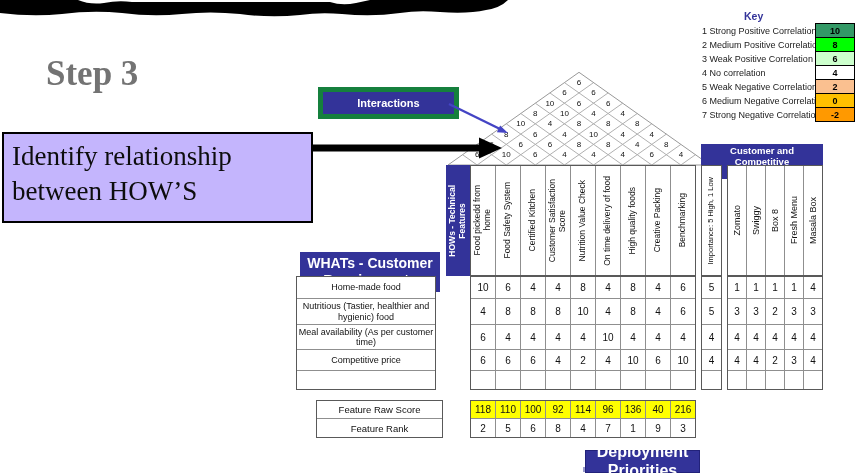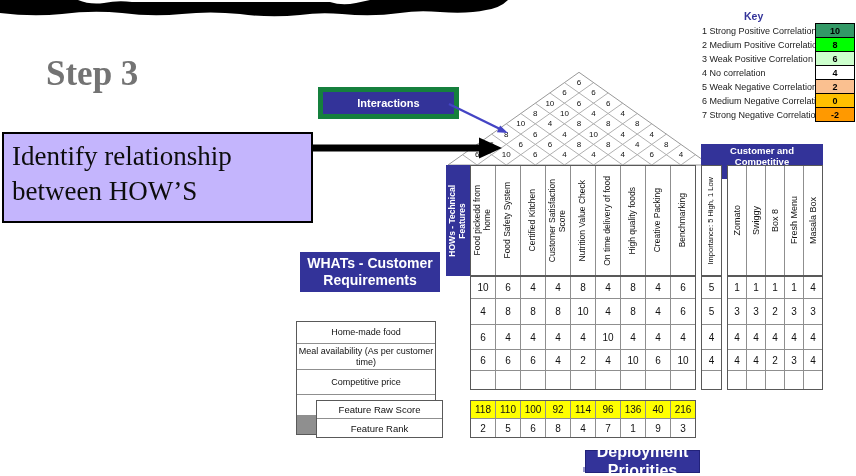--- a/index.html
+++ b/index.html
@@ -193,22 +193,23 @@
       <div class="cell">
         <span class="vtext">Creative Packing</span>
       </div>
       <div class="cell">
         <span class="vtext">Benchmarking</span>
       </div>
     </div>
 
   <div id="whats-header" class="abs navy">WHATs - Customer
 Requirements</div>
-  <div id="whats-rows" class="abs grid" style="grid-template-rows: 21px 25px 24px 20px 18px; margin-top: 45px;">
+  <div id="whats-rows" class="abs grid" style="grid-template-rows: 21px 25px 24px 20px 18px;">
       <div class="cell">Home-made food</div>
+      <div class="cell">Nutritious (Tastier, healthier and hygienic) food</div>
       <div class="cell">Meal availability (As per customer time)</div>
       <div class="cell">Competitive price</div>
       <div class="cell"></div>
     </div>
 
   <div id="matrix-body" class="abs grid" style="grid-template-rows: 21px 25px 24px 20px 18px;">
       <div class="cell">10</div>
       <div class="cell">6</div>
       <div class="cell">4</div>
       <div class="cell">4</div>

